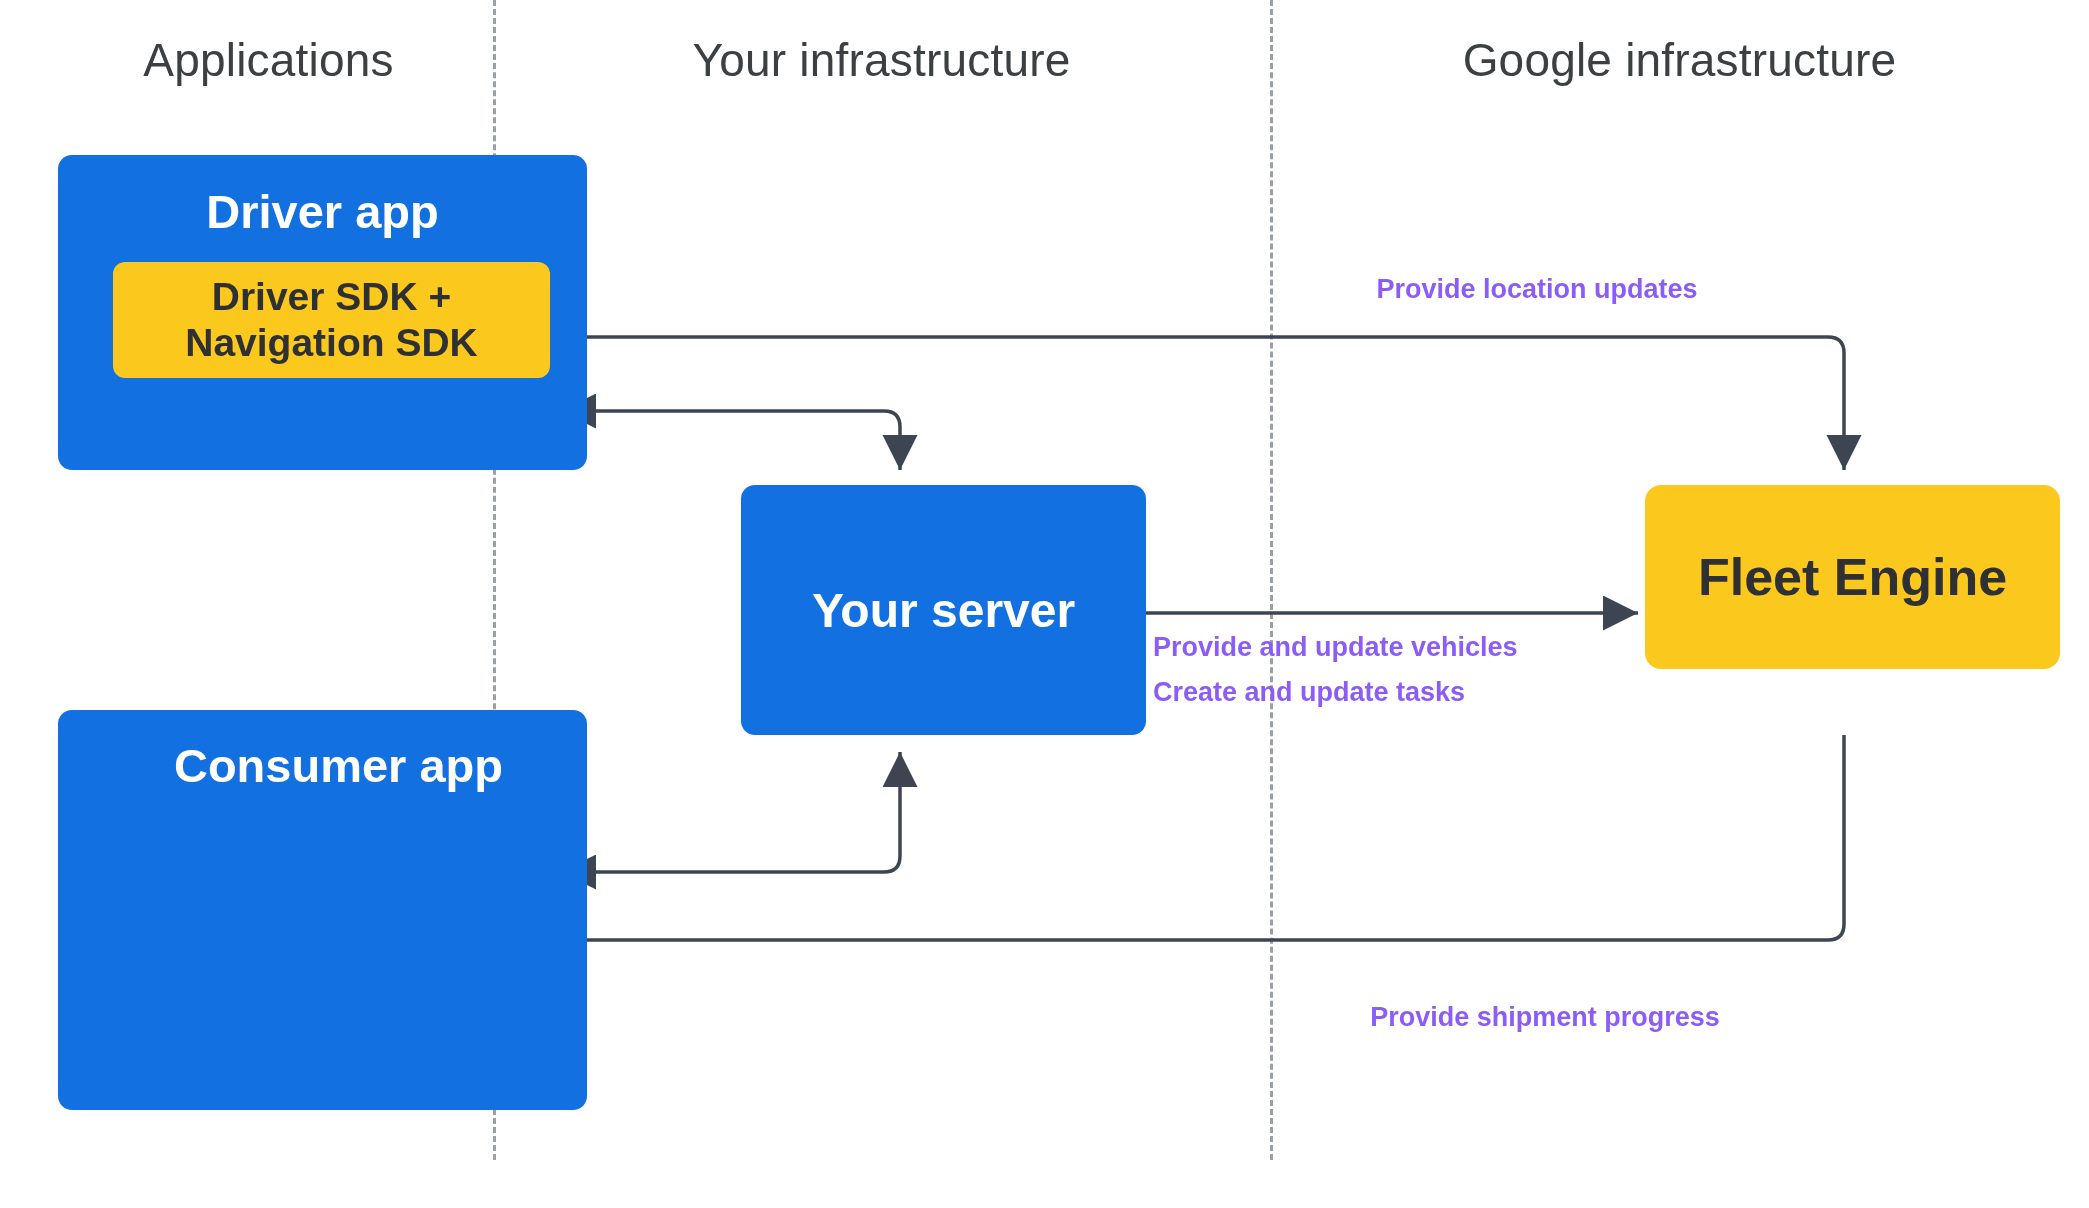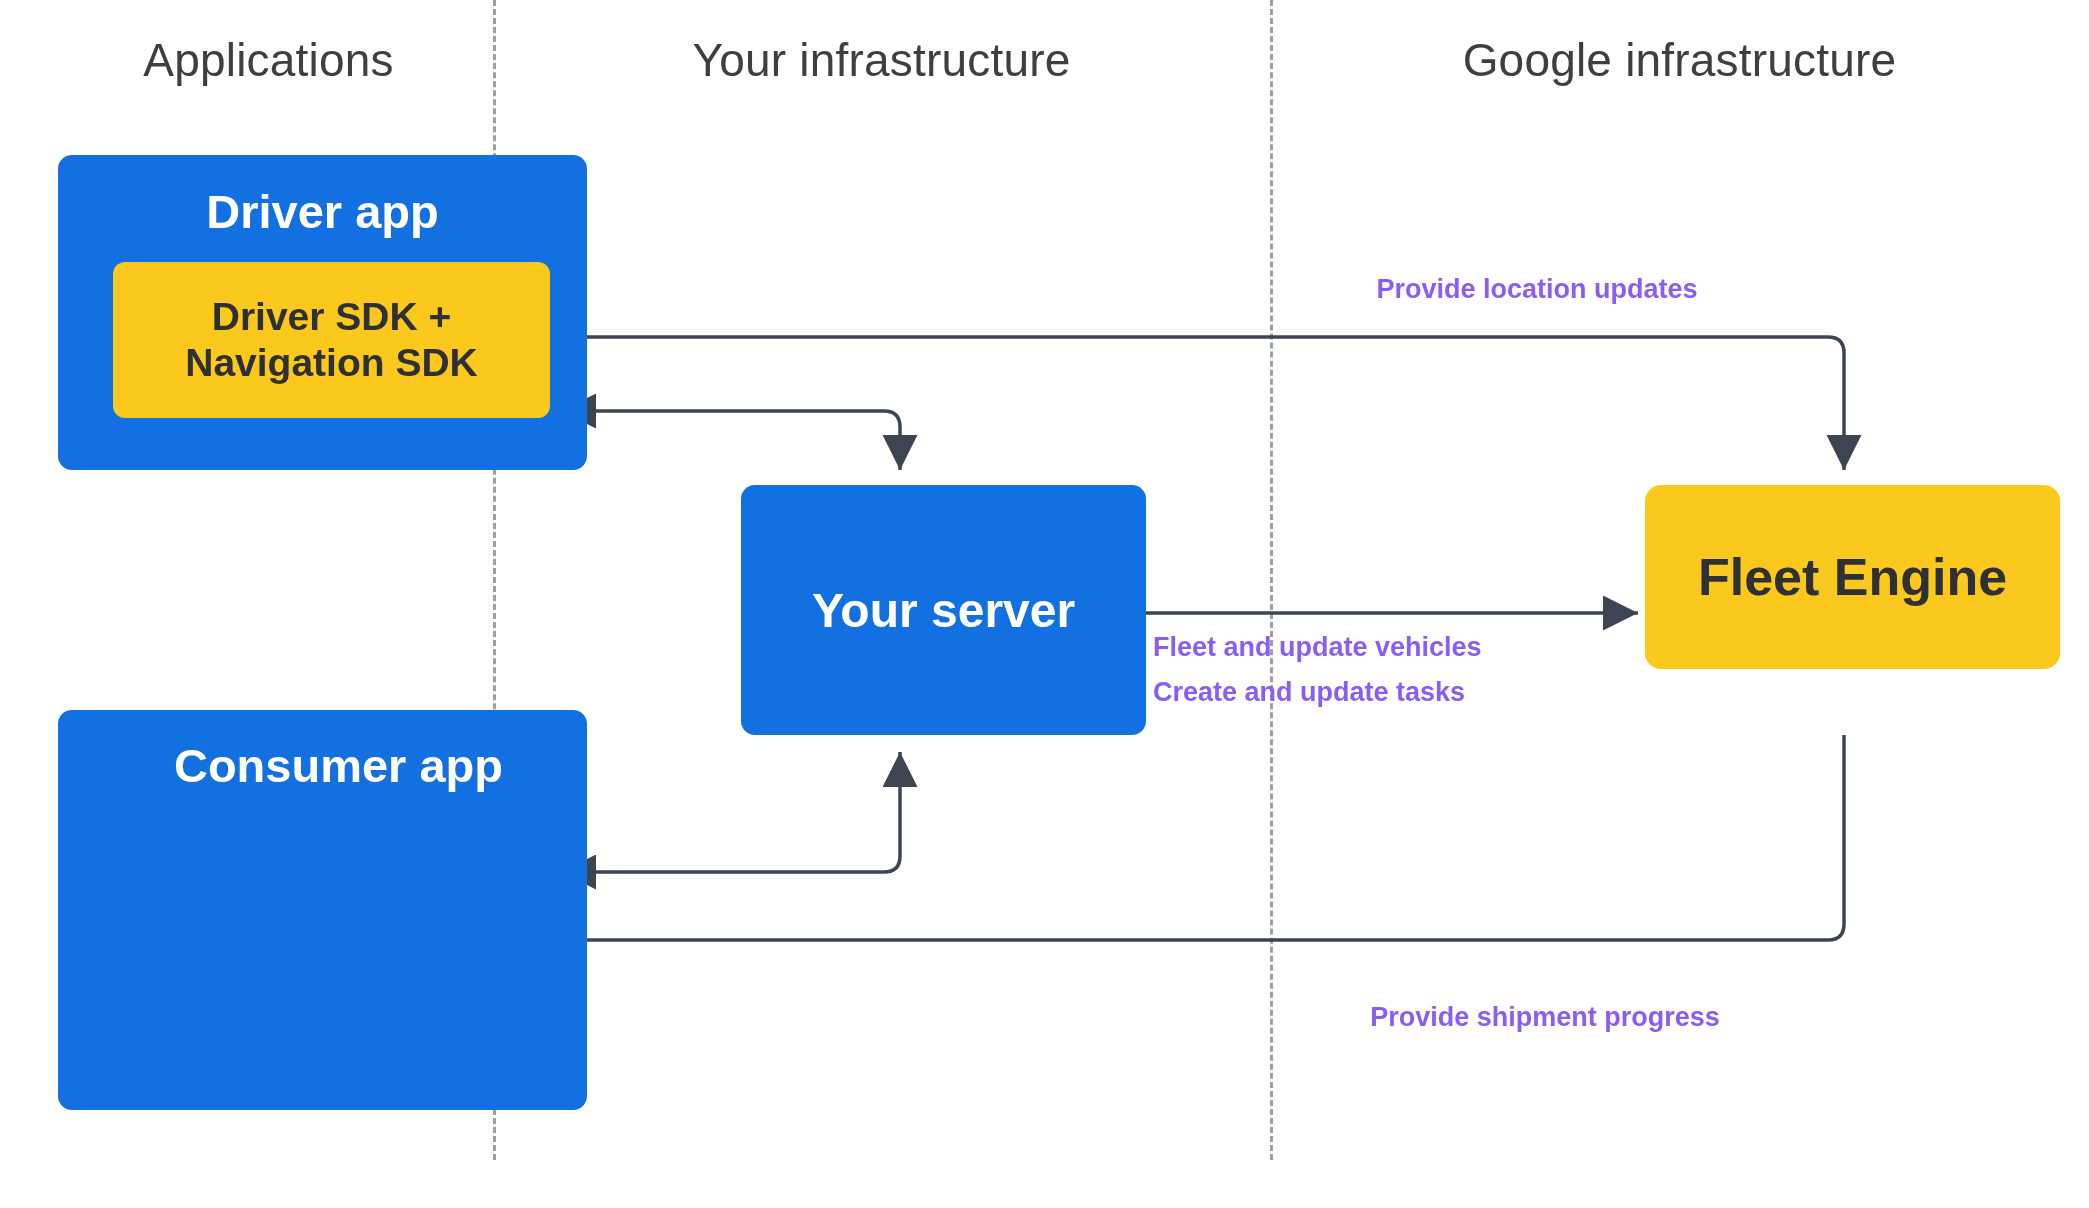--- a/index.html
+++ b/index.html
@@ -136,38 +136,38 @@
 
     <path d="M 1102,613 L 1638,613" fill="none" stroke="#3c4551" stroke-width="3.5" marker-end="url(#arrowR)"></path>
 
     <path d="M 596,872 L 884,872 Q 900,872 900,856 L 900,752" fill="none" stroke="#3c4551" stroke-width="3.5" marker-start="url(#arrowL)" marker-end="url(#arrowD)"></path>
 
     <path d="M 554,940 L 1828,940 Q 1844,940 1844,924 L 1844,735" fill="none" stroke="#3c4551" stroke-width="3.5" marker-start="url(#arrowL)"></path>
   </svg>
 
   <div class="app-box" style="left:58px; top:155px; width:529px; height:315px;">
     <div class="app-title" style="top:29px;">Driver app</div>
-    <div class="sdk-box" style="left:55px; top:107px; width:437px; height:156px;">
+    <div class="sdk-box" style="left:55px; top:107px; width:437px; height:116px;">
       <span>Driver SDK +<br>Navigation SDK</span>
     </div>
   </div>
 
   <div class="app-box" style="left:58px; top:710px; width:529px; height:400px;">
     <div class="app-title" style="top:28px;padding-left:32px;">Consumer app</div>
   </div>
 
   <div class="server-box" style="left:697px; top:485px; width:405px; height:250px;">
     <span>Your server</span>
   </div>
 
   <div class="engine-box" style="left:1645px; top:485px; width:415px; height:184px;">
     <span>Fleet Engine</span>
   </div>
 
   <div class="edge-label" style="left:1537px; top:272px; transform:translateX(-50%);">Provide location updates</div>
 
-  <div class="edge-label" style="left:1153px; top:630px;">Fleet and update vehicles</div>
+  <div class="edge-label" style="left:1153px; top:630px;">Provide and update vehicles</div>
 
   <div class="edge-label" style="left:1545px; top:1000px; transform:translateX(-50%);">Provide shipment progress</div>
 
   <div class="edge-label" style="left:1153px; top:675px;">Create and update tasks</div>
 
 </div>
 
 </body></html>

